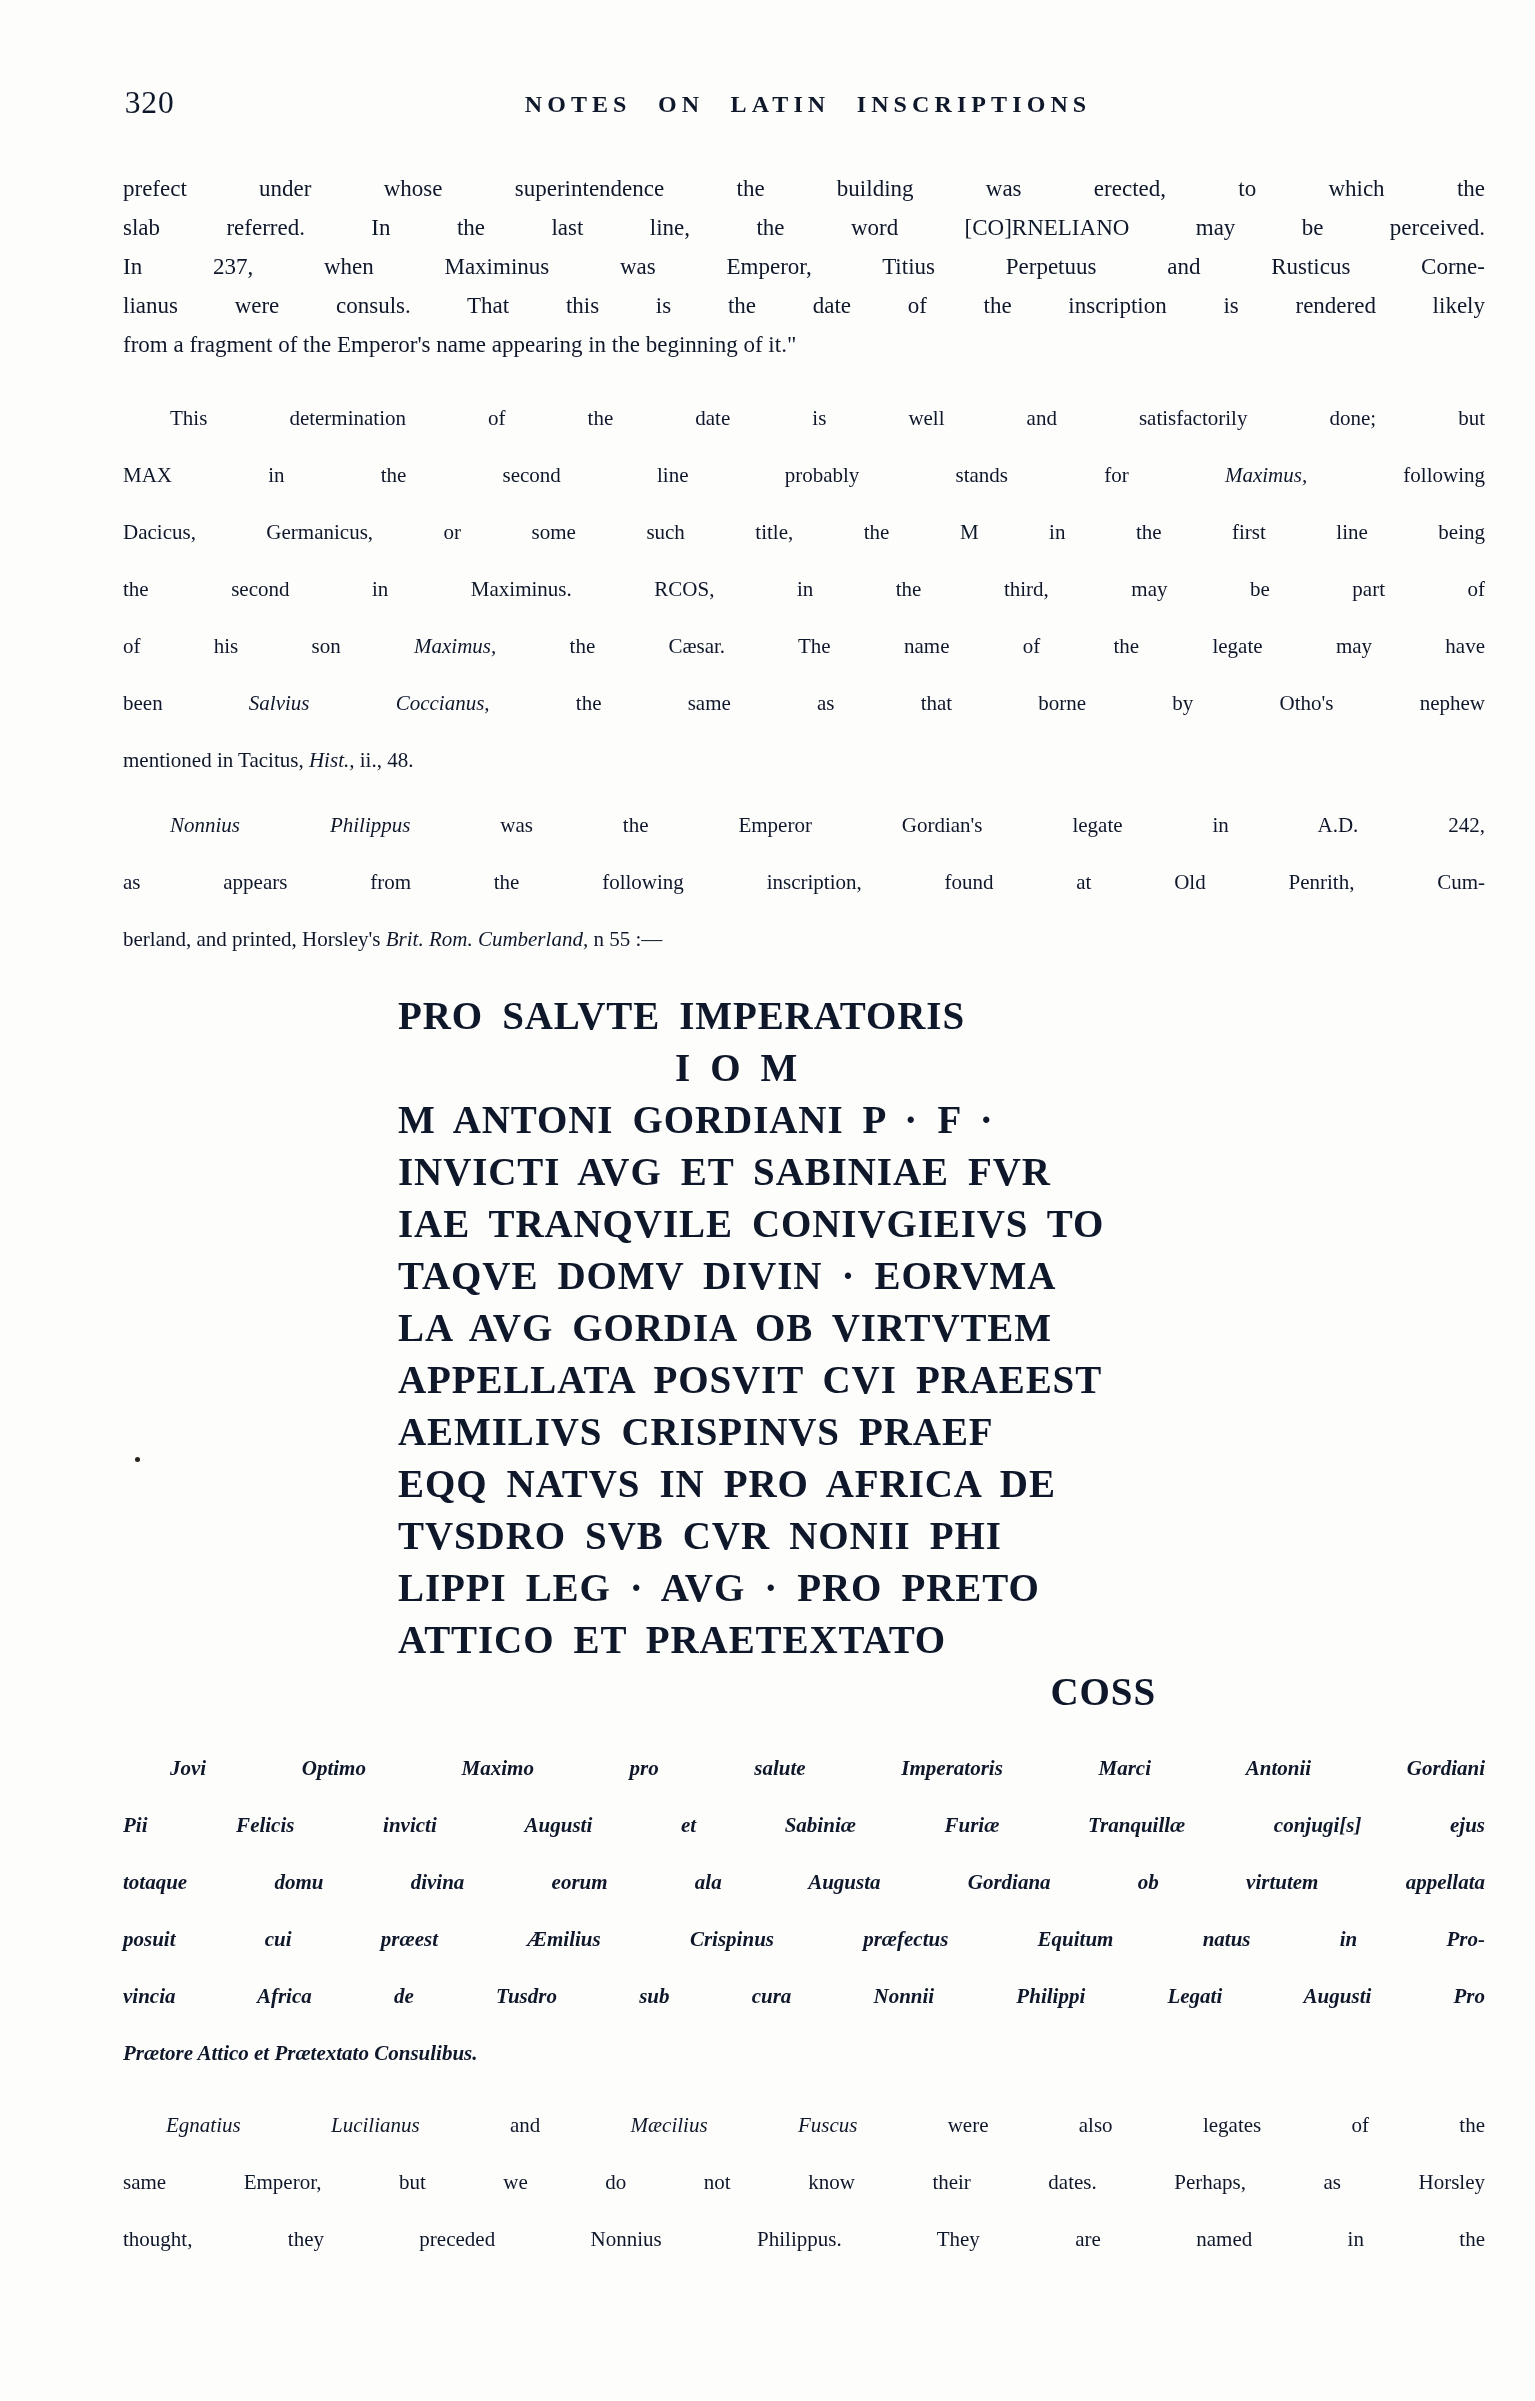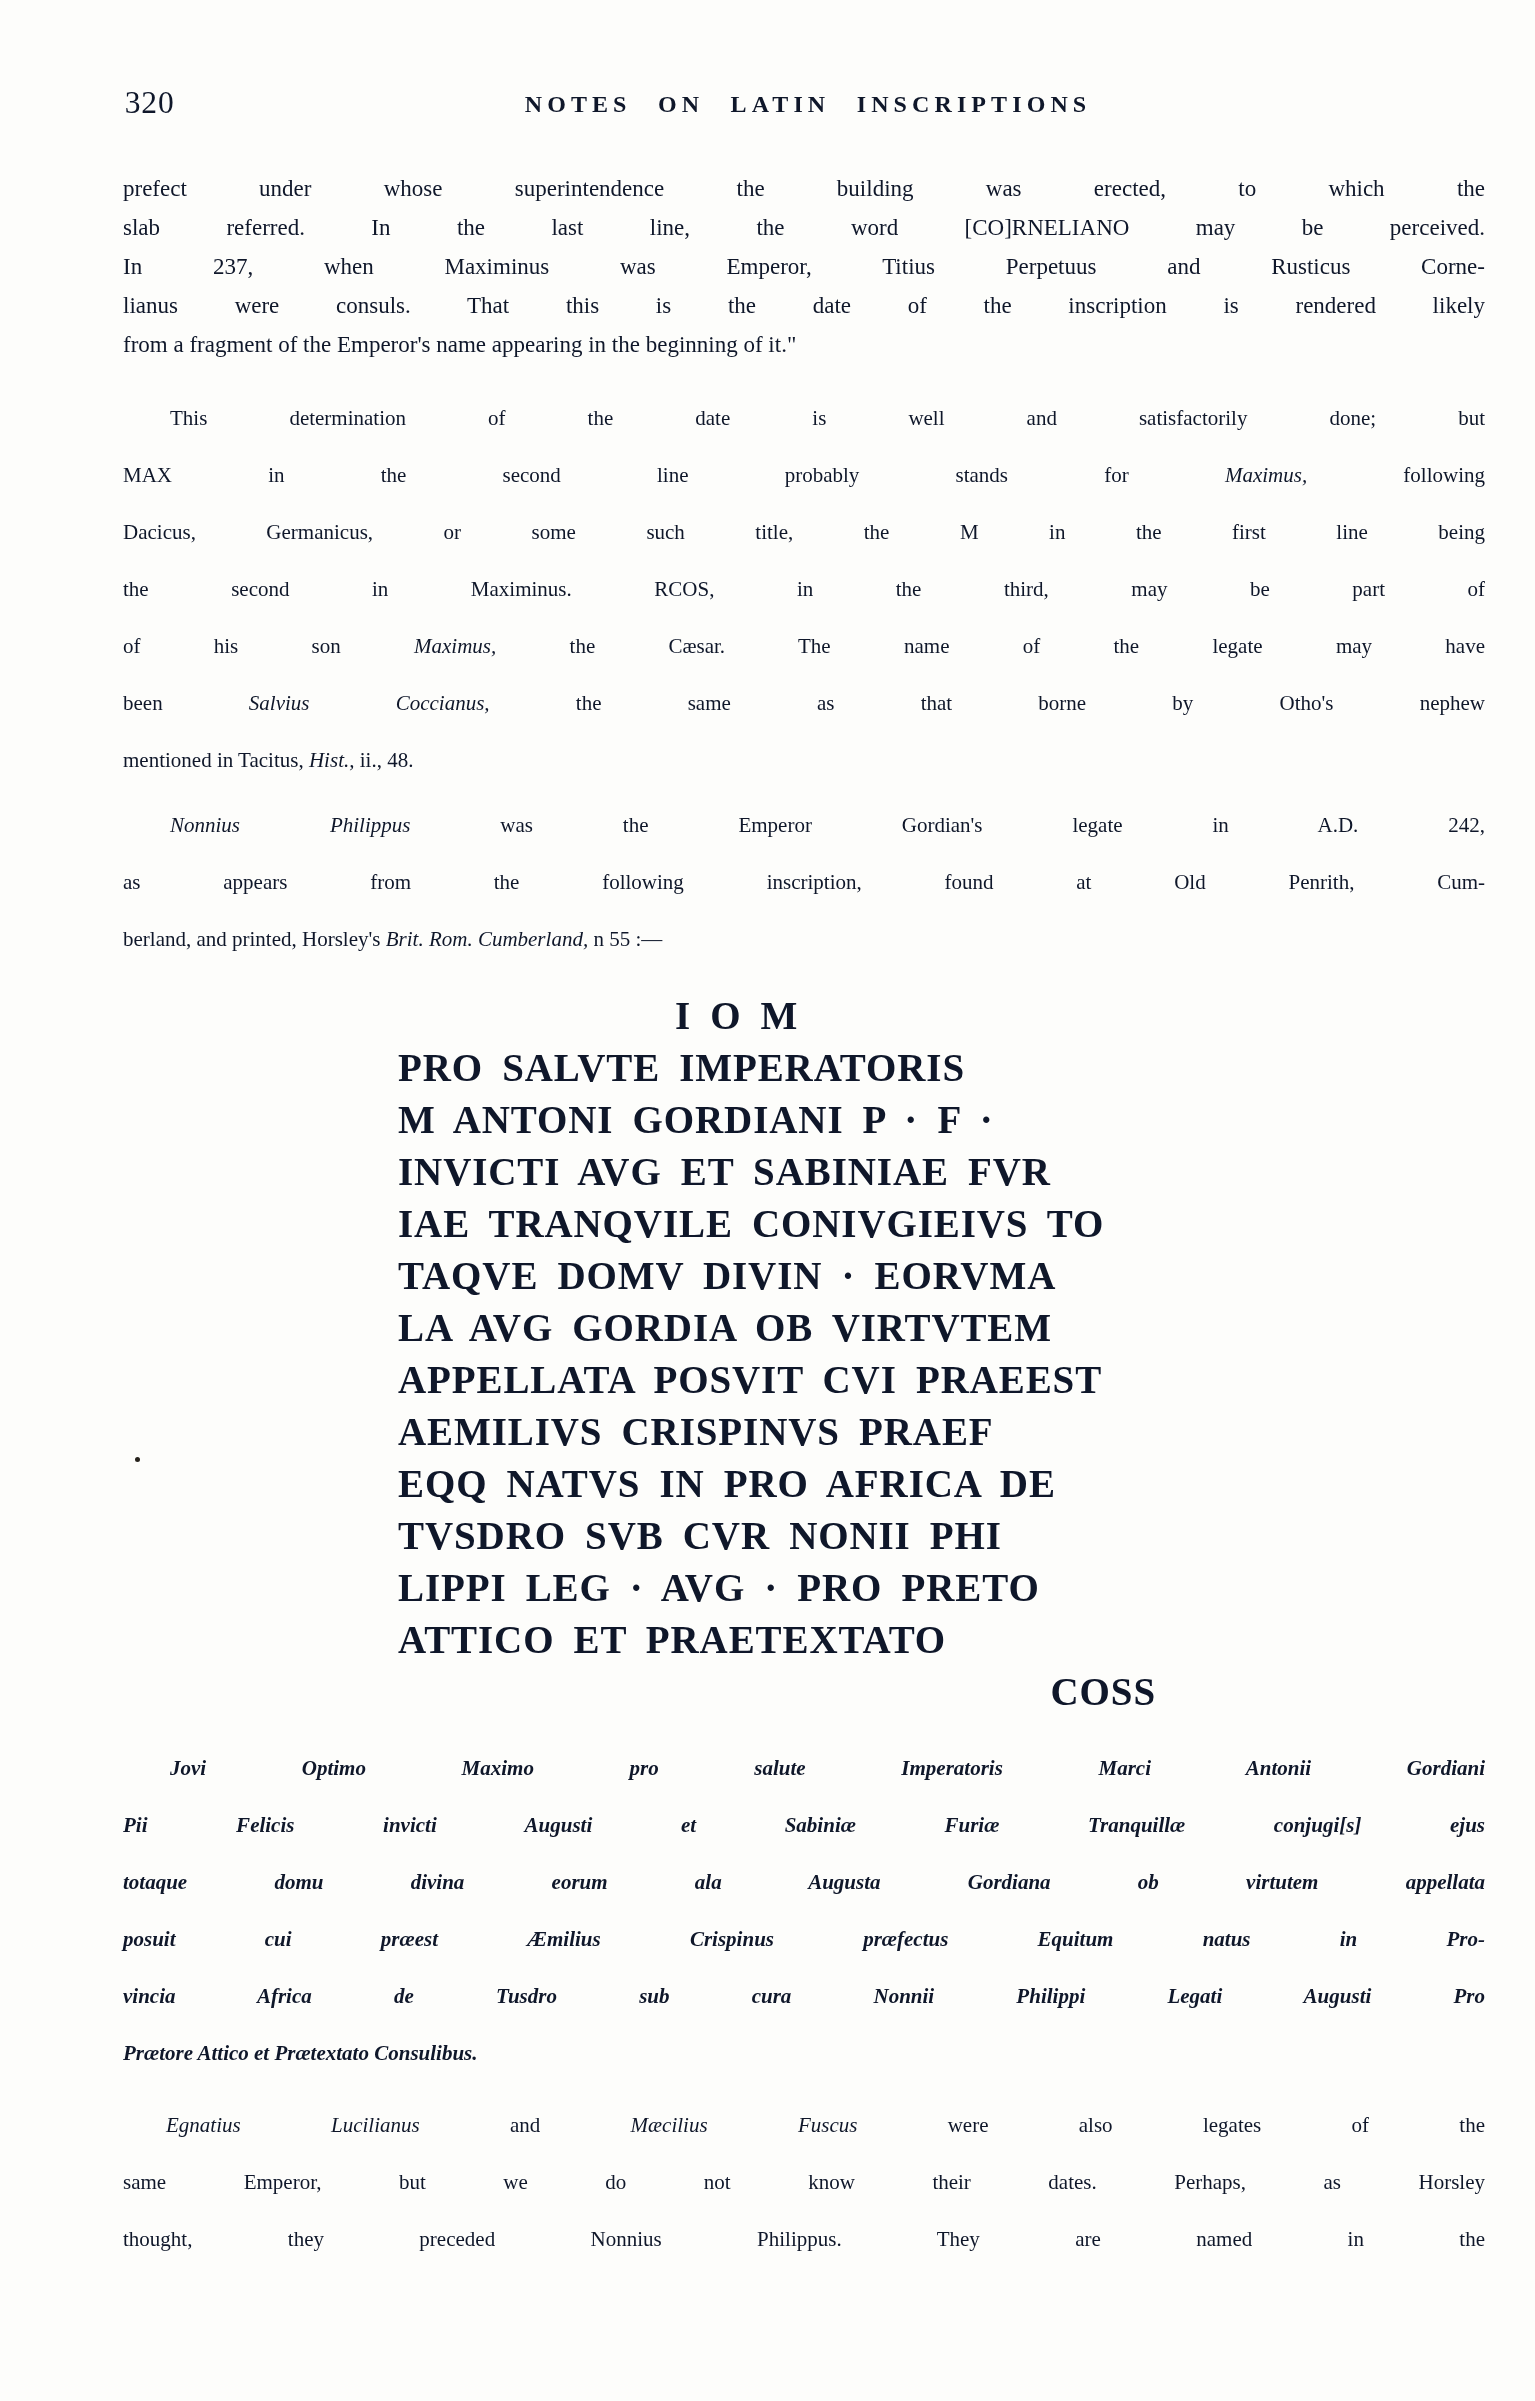--- a/index.html
+++ b/index.html
@@ -109,22 +109,22 @@
         <div class="line nojust"><span>mentioned in Tacitus, </span><span class="it">Hist.,</span><span> ii., 48.</span></div>
       </div>
 
     <div class="block body nonnius-block">
         <div class="line" style="text-indent: 47px;"><span class="it">Nonnius Philippus</span><span> was the Emperor Gordian's legate in A.D. 242,</span></div>
         <div class="line"><span>as appears from the following inscription, found at Old Penrith, Cum-</span></div>
         <div class="line nojust"><span>berland, and printed, Horsley's </span><span class="it">Brit. Rom. Cumberland,</span><span> n 55 :—</span></div>
       </div>
 
     <div class="block insc">
+        <div class="line"><span>PRO SALVTE IMPERATORIS</span></div>
         <div class="line" style="text-indent: 277px;"><span>I O M</span></div>
-        <div class="line"><span>PRO SALVTE IMPERATORIS</span></div>
         <div class="line"><span>M ANTONI GORDIANI P · F ·</span></div>
         <div class="line"><span>INVICTI AVG ET SABINIAE FVR</span></div>
         <div class="line"><span>IAE TRANQVILE CONIVGIEIVS TO</span></div>
         <div class="line"><span>TAQVE DOMV DIVIN · EORVMA</span></div>
         <div class="line"><span>LA AVG GORDIA OB VIRTVTEM</span></div>
         <div class="line"><span>APPELLATA POSVIT CVI PRAEEST</span></div>
         <div class="line"><span>AEMILIVS CRISPINVS PRAEF</span></div>
         <div class="line"><span>EQQ NATVS IN PRO AFRICA DE</span></div>
         <div class="line"><span>TVSDRO SVB CVR NONII PHI</span></div>
         <div class="line"><span>LIPPI LEG · AVG · PRO PRETO</span></div>

